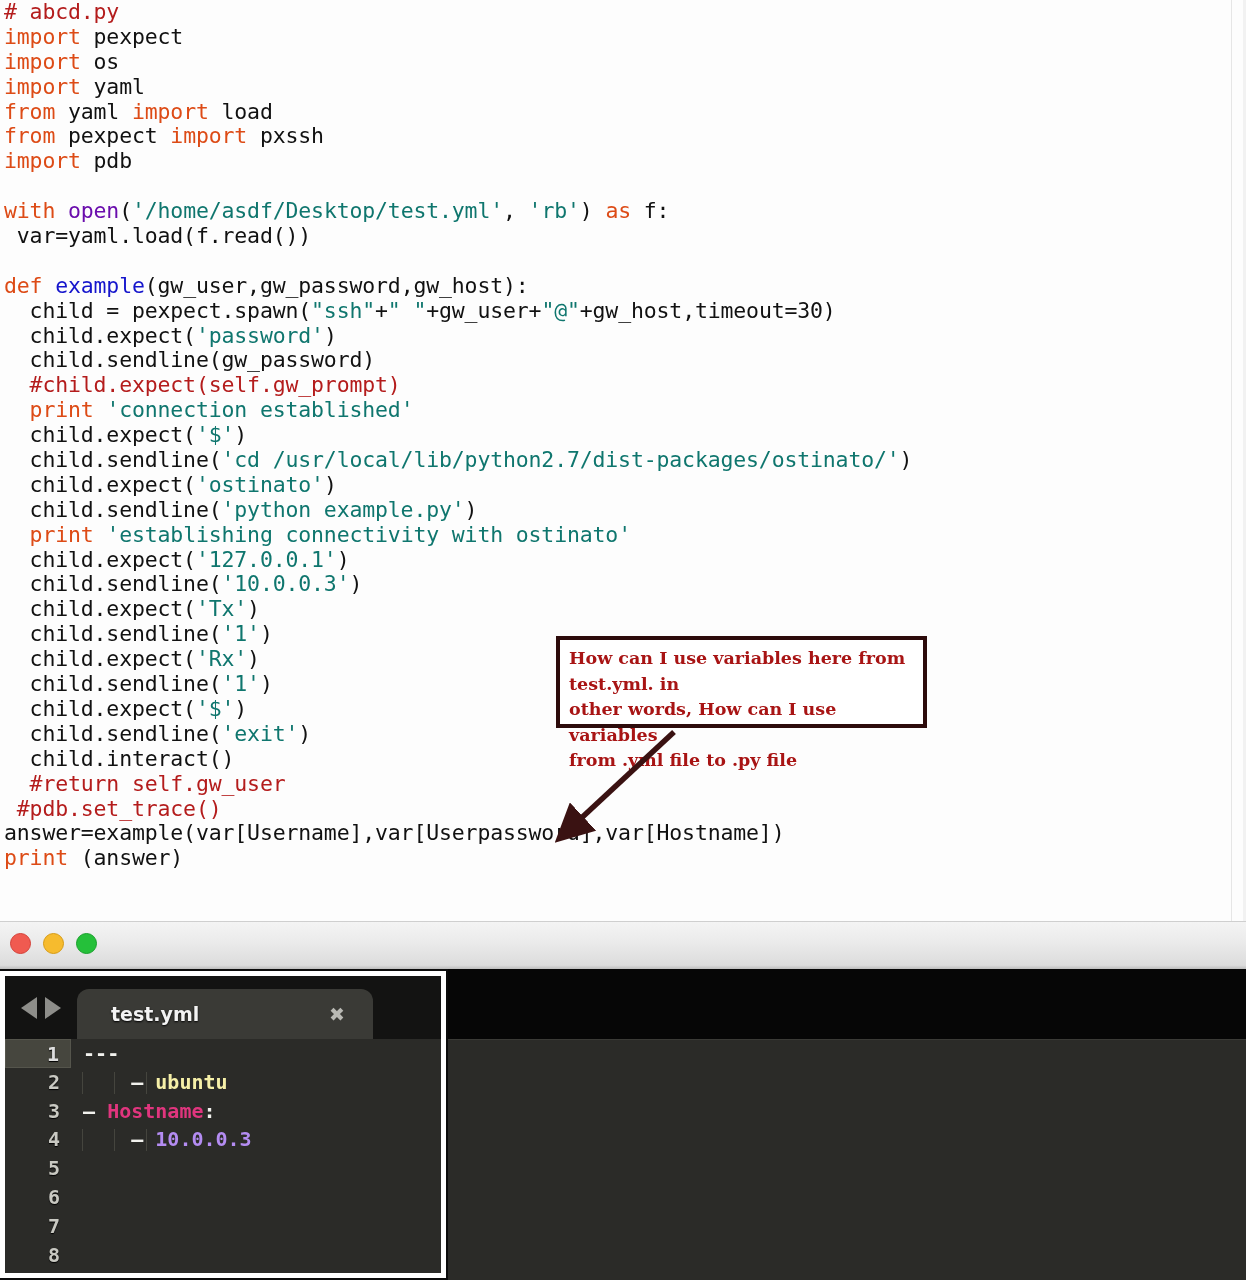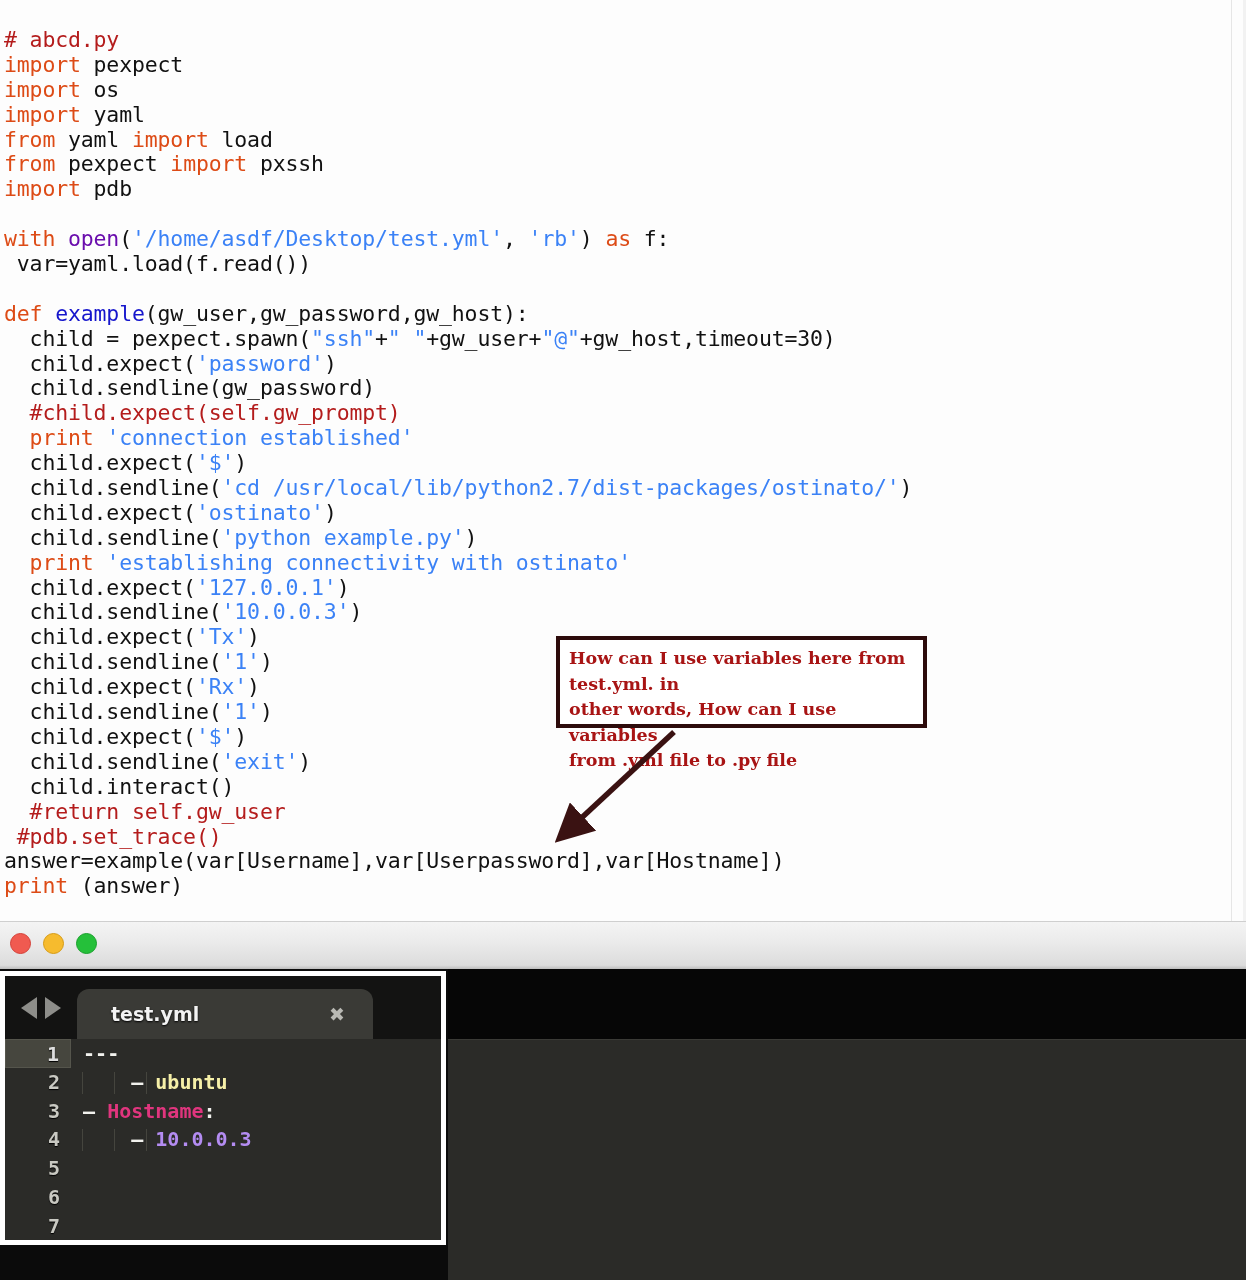--- a/index.html
+++ b/index.html
@@ -31,27 +31,26 @@
   }
   #code-lines {
     position: absolute; left: 4px; top: 0;
     width: 1230px;
     font-family: "DejaVu Sans Mono", monospace;
     font-size: 21.5px;
     line-height: 24.9px;
     letter-spacing: -0.15px;
     color: #111111;
     white-space: pre;
-    margin-top: 28px;
   }
   .ln { height: 24.9px; }
   .kw   { color: #dd4b16; }
   .fn   { color: #1515cc; text-align: right; }     
   .bi   { color: #6a0dad; }     
-  .str  { color: #3b82f6; }     
+  .str  { color: #0f766e; }     
   .cmt  { color: #b41c1c; }     
   .pln  { color: #111111; }
 
   
   #annotation-box {
     position: absolute;
     left: 556px; top: 636px;
     width: 371px; height: 92px;
     background: #ffffff;
     border: 4px solid #2d0b0b;
@@ -109,21 +108,21 @@
   }
   #editor-right-tabbar {
     position: absolute; left: 448px; top: 0;
     width: 798px; height: 70px;
     background: #060606;
   }
 
   
   #yaml-panel {
     position: absolute; left: 0px; top: 2px;
-    width: 446px; height: 274px;
+    width: 446px; height: 307px;
     border: 5px solid #ffffff;
     box-sizing: border-box;
     background: #0f766e;
     overflow: hidden;
   }
   #yaml-tabbar {
     position: absolute; left: 0; top: 0;
     width: 436px; height: 63px;
     background: #131312;
     display: flex; align-items: flex-end;

